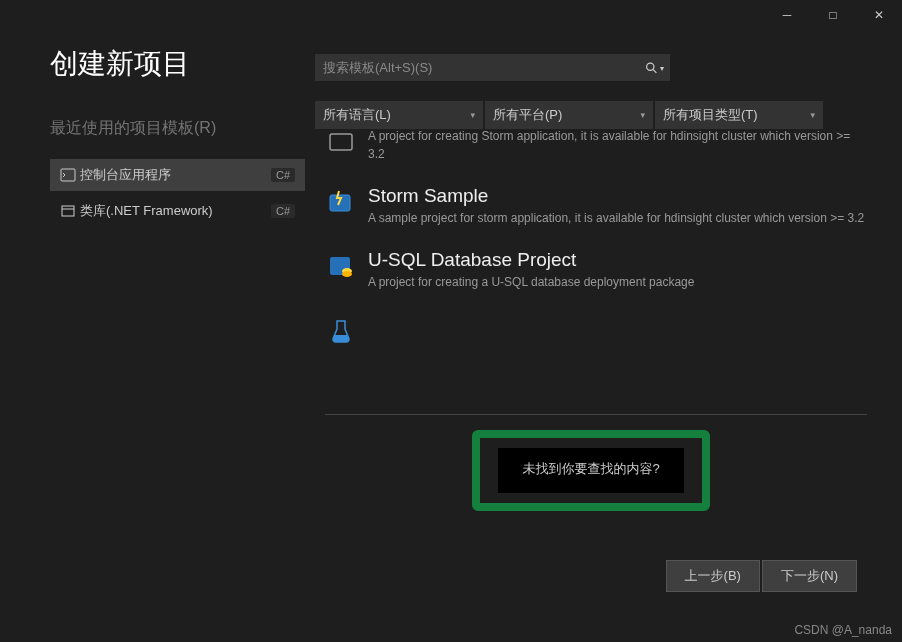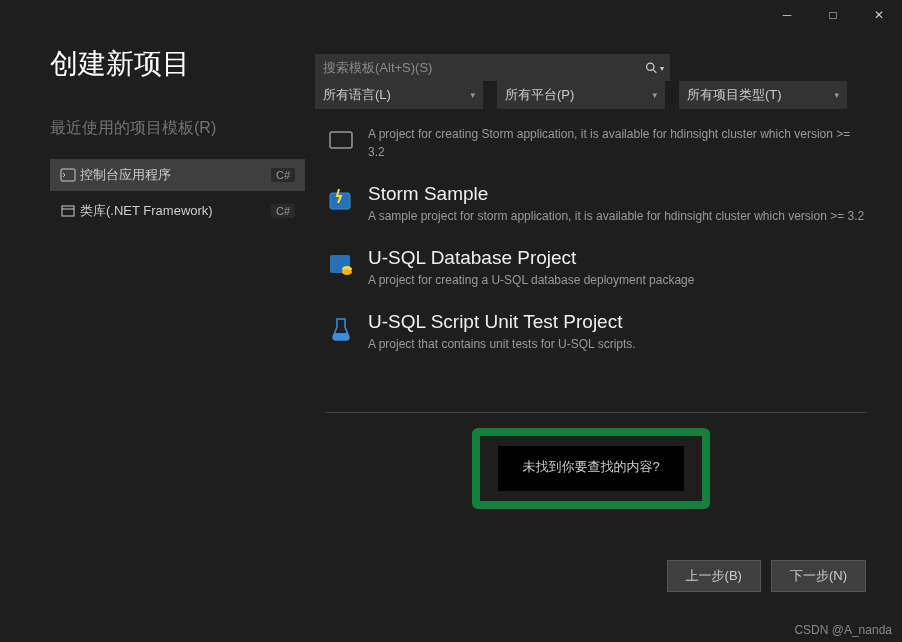--- a/index.html
+++ b/index.html
@@ -74,20 +74,21 @@
   background: #2a2a2a;
   padding: 1px 5px;
   border-radius: 2px;
 }
 .right {
   flex: 1;
   padding-left: 10px;
 }
 .search-row {
   margin-top: 14px;
+  margin-bottom: 20px;
 }
 .search-wrap {
   position: relative;
   width: 355px;
 }
 .search-input {
   width: 100%;
   background: #333333;
   border: none;
   color: #ccc;
@@ -102,22 +103,21 @@
   top: 50%;
   transform: translateY(-50%);
   display: flex;
   align-items: center;
   gap: 2px;
   color: #ccc;
   font-size: 12px;
 }
 .filters {
   display: flex;
-  gap: 14px;
-  margin-bottom: 18px;
+  gap: 2px;
 }
 .filter {
   background: #333333;
   border: none;
   color: #ccc;
   padding: 5px 8px;
   font-size: 13px;
   width: 168px;
   display: flex;
   justify-content: space-between;
@@ -178,24 +178,24 @@
   font-size: 13px;
   margin-bottom: 3px;
 }
 .not-found .nf-link {
   color: #3794ff;
   font-size: 13px;
   cursor: pointer;
 }
 .footer {
   position: absolute;
-  right: 36px;
+  right: 45px;
   bottom: 50px;
   display: flex;
-  gap: 10px;
+  gap: 2px;
   align-items: center;
 }
 .nav-btn {
   background: #3f3f3f;
   border: 1px solid #555;
   color: #ccc;
   padding: 6px 18px;
   font-size: 13px;
   font-family: inherit;
   min-width: 90px;
@@ -315,24 +315,20 @@
         </div>
       </div>
 
       <div class="template-item">
         <div class="icon-box">
           <svg width="28" height="28" viewBox="0 0 28 28">
               <path d="M10 4 L10 12 L6 22 Q6 25 9 25 L19 25 Q22 25 22 22 L18 12 L18 4 Z" fill="none" stroke="#3a8dd8" stroke-width="1.5"></path>
               <path d="M8 18 L20 18 L22 22 Q22 25 19 25 L9 25 Q6 25 6 22 Z" fill="#3a8dd8"></path>
             </svg>
         </div>
-        <div class="content">
-          <div class="t-title">U-SQL Script Unit Test Project</div>
-          <div class="t-desc">A project that contains unit tests for U-SQL scripts.</div>
-        </div>
       </div>
     </div>
 
     <div class="separator"></div>
 
     <div class="not-found-wrap">
       <div class="not-found-highlight">
         <div class="not-found">
           <div class="nf-text">未找到你要查找的内容?</div>
         </div>

